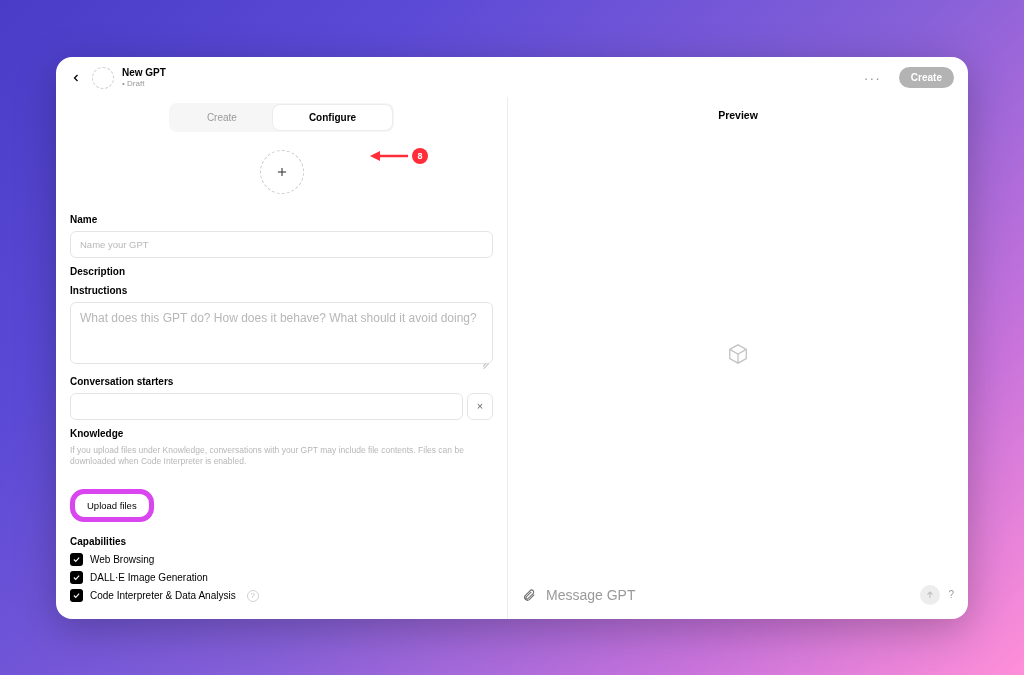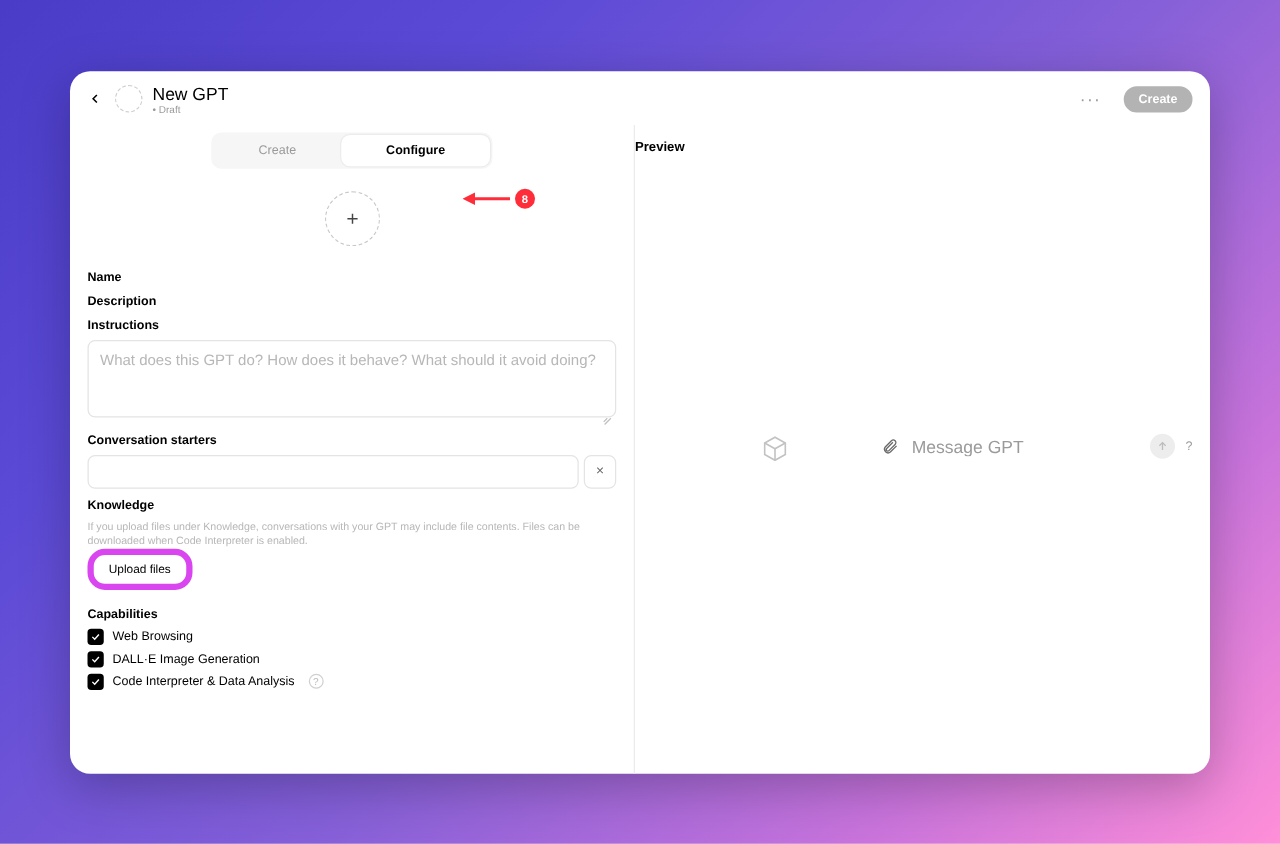--- a/index.html
+++ b/index.html
@@ -11,43 +11,43 @@
   .window{
     width:912px;height:562px;background:#fff;border-radius:16px;
     display:flex;flex-direction:column;overflow:hidden;position:relative;
     box-shadow:0 10px 40px rgba(0,0,0,.25);
   }
   
   .hdr{display:flex;align-items:center;padding:10px 14px 8px 12px;gap:8px;}
   .back{width:16px;height:16px;display:flex;align-items:center;justify-content:center;cursor:pointer;color:#000;}
   .logo{width:22px;height:22px;border:1px dashed #d0d0d0;border-radius:50%;}
   .title-col{display:flex;flex-direction:column;line-height:1.15;}
-  .t1{font-size:14px;font-weight:400;color:#000;}
+  .t1{font-size:10px;font-weight:700;color:#000;}
   .t2{font-size:8px;color:#9a9a9a;}
   .hdr-spacer{flex:1;}
   .dots{font-size:14px;color:#9a9a9a;cursor:pointer;letter-spacing:1px;}
   .create-btn{background:#b3b3b3;color:#fff;border:none;border-radius:14px;padding:5px 12px;font-size:10px;font-weight:600;cursor:pointer;margin-left:10px;}
   
   .body{flex:1;display:flex;min-height:0;}
   .left{width:452px;border-right:1px solid #ececec;display:flex;flex-direction:column;min-height:0;}
-  .right{flex:1;display:flex;flex-direction:row;}
+  .right{flex:1;display:flex;flex-direction:column;}
   
   .tabs{display:flex;justify-content:center;padding:6px 0 0 0;gap:0;}
   .tab{font-size:10px;padding:7px 36px;border-radius:7px;color:#9a9a9a;cursor:pointer;background:#f6f6f6;}
   .tab.active{background:#fff;color:#000;font-weight:600;box-shadow:0 0 0 1px #ececec;}
   .tabwrap{display:flex;background:#f6f6f6;border-radius:8px;padding:2px;}
   
   .form{flex:1;overflow-y:auto;padding:0 14px 16px 14px;}
   .avatar-row{display:flex;justify-content:center;padding:18px 0 12px;position:relative;}
   .avatar-add{width:44px;height:44px;border:1px dashed #c9c9c9;border-radius:50%;display:flex;align-items:center;justify-content:center;font-size:16px;color:#555;cursor:pointer;background:#fff;}
   .annot{position:absolute;left:300px;top:16px;display:flex;align-items:center;gap:2px;}
   .arrow{color:#ff2d3a;}
   .badge{width:16px;height:16px;border-radius:50%;background:#ff2d3a;color:#fff;font-size:9px;font-weight:700;display:flex;align-items:center;justify-content:center;}
   .lbl{font-size:10px;font-weight:700;color:#000;margin:8px 0 6px;}
-  .sublbl{font-size:8.5px;color:#b7b7b7;line-height:1.35;margin-bottom:0;}
+  .sublbl{font-size:8.5px;color:#b7b7b7;line-height:1.35;margin-bottom:22px;}
   .inp{width:100%;border:1px solid #e4e4e4;border-radius:6px;padding:7px 9px;font-size:9.5px;color:#444;}
   .inp::placeholder{color:#b7b7b7;}
   .ta{width:100%;border:1px solid #e4e4e4;border-radius:6px;padding:8px 9px;font-size:12px;color:#444;height:62px;resize:none;position:relative;}
   .ta::placeholder{color:#b7b7b7;}
   .ta-wrap{position:relative;}
   .resize-h{position:absolute;right:4px;bottom:4px;width:8px;height:8px;pointer-events:none;}
   .resize-h::before,.resize-h::after{content:"";position:absolute;background:#c0c0c0;height:1px;}
   .resize-h::before{width:7px;bottom:0;right:0;transform:rotate(-45deg);transform-origin:right bottom;}
   .resize-h::after{width:4px;bottom:0;right:0;transform:rotate(-45deg) translate(-2px,-2px);transform-origin:right bottom;}
   .starter-row{display:flex;gap:4px;}
@@ -116,20 +116,21 @@
           <div class="annot">
             <svg class="arrow" width="40" height="16" viewBox="0 0 40 16">
                 <line x1="38" y1="8" x2="6" y2="8" stroke="#ff2d3a" stroke-width="2.5"></line>
                 <polygon points="0,8 10,3 10,13" fill="#ff2d3a"></polygon>
               </svg>
             <span class="badge">8</span>
           </div>
         </div>
 
         <div class="lbl">Name</div>
+        <input class="inp" placeholder="Name your GPT" style="">
 
         <div class="lbl">Description</div>
 
         <div class="lbl">Instructions</div>
         <div class="ta-wrap">
           <textarea class="ta" placeholder="What does this GPT do? How does it behave? What should it avoid doing?" style=""></textarea>
           <div class="resize-h"></div>
         </div>
 
         <div class="lbl">Conversation starters</div>

